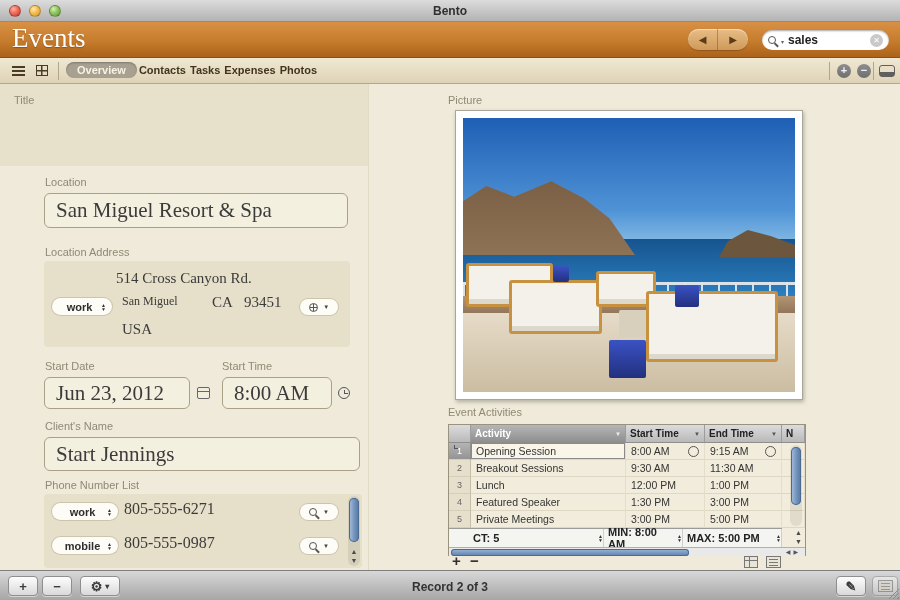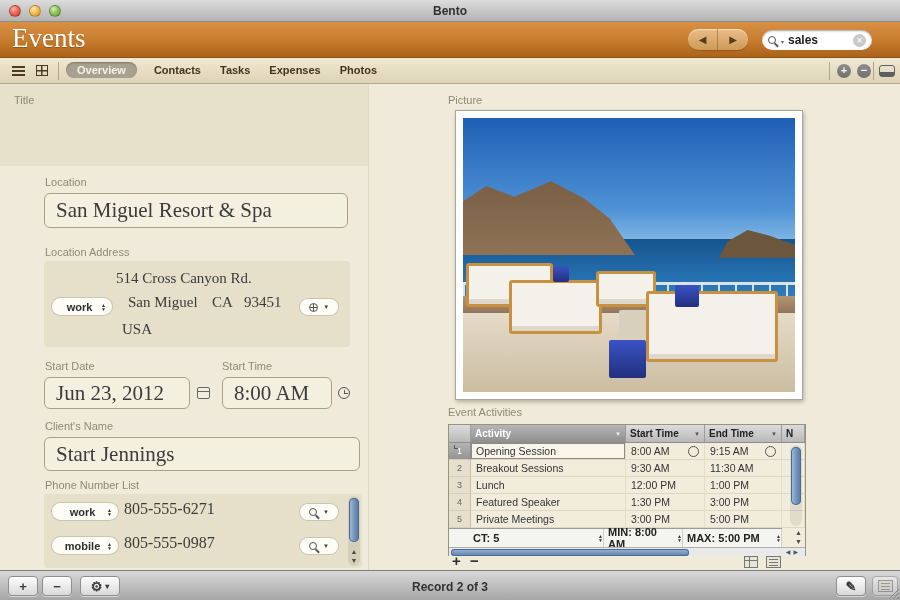--- a/index.html
+++ b/index.html
@@ -26,21 +26,21 @@
   .lib-title{ position:absolute; left:12px; top:1px; color:#fff;
     font-family:"Liberation Serif", serif; font-size:27px;
     text-shadow:0 1px 1px rgba(90,45,0,.45); }
   .navpill{ position:absolute; left:688px; top:7px; width:60px; height:21px;
     border-radius:11px; background:linear-gradient(#e8bd88,#cf9a58);
     box-shadow:inset 0 1px 1px rgba(255,255,255,.5), 0 1px 1px rgba(0,0,0,.2);
     display:flex; }
   .navpill .half{ width:50%; display:flex; align-items:center; justify-content:center;
     color:#5a3c16; font-size:10px; cursor:default; }
   .navpill .half:first-child{ border-right:1px solid rgba(120,80,30,.45); }
-  .search{ position:absolute; left:762px; top:8px; width:110px; height:20px;
+  .search{ position:absolute; left:762px; top:8px; width:127px; height:20px;
     background:#fff; border-radius:10px; box-shadow:inset 0 1px 2px rgba(0,0,0,.35);
     display:flex; align-items:center; padding:0 6px; }
   .icon-mag{ width:8px; height:8px; border:1.5px solid #555; border-radius:50%;
     position:relative; flex:none; }
   .icon-mag::after{ content:""; position:absolute; width:5px; height:1.5px;
     background:#555; transform:rotate(45deg); right:-4px; bottom:-2px; }
   .search .caret{ font-size:6px; color:#666; margin:2px 4px 0 5px; }
   .search .sval{ font-size:12px; font-weight:bold; color:#222; flex:1; }
   .search .clear{ width:13px; height:13px; border-radius:50%; background:#c9c9c9;
     color:#fff; font-size:8px; line-height:13px; text-align:center; flex:none; }
@@ -48,21 +48,21 @@
   
   .toolbar{ position:absolute; left:0; top:58px; width:900px; height:26px;
     background:linear-gradient(#f0e8d3,#ded3b6); border-bottom:1px solid #b3a88c; }
   .icon-list{ position:absolute; left:12px; top:8px; width:13px; height:10px;
     background:repeating-linear-gradient(#4a3b26 0 2px, transparent 2px 4px); }
   .icon-grid{ position:absolute; left:36px; top:7px; width:12px; height:11px;
     border:1.5px solid #4a3b26;
     background:linear-gradient(#4a3b26,#4a3b26) 50% 0/1.5px 100% no-repeat,
                linear-gradient(#4a3b26,#4a3b26) 0 50%/100% 1.5px no-repeat; }
   .tsep{ position:absolute; top:4px; width:1px; height:18px; background:#b2a688; }
-  .tabs{ position:absolute; left:66px; top:4px; display:flex; align-items:center; gap:15px; }
+  .tabs{ position:absolute; left:66px; top:4px; display:flex; align-items:center; }
   .tab{ font-size:11px; font-weight:bold; color:#42341f; padding:2px 2px; }
   .tab.selected{ background:#a8a090; color:#f7f2e4; border-radius:9px; padding:2px 11px;
     box-shadow:inset 0 1px 2px rgba(0,0,0,.25); }
   .circbtn{ position:absolute; top:6px; width:14px; height:14px; border-radius:50%;
     background:linear-gradient(#8e8e8e,#6f6f6f); color:#f4f4f4; font-size:11px;
     line-height:13px; text-align:center; font-weight:bold; }
   .icon-panel{ position:absolute; left:879px; top:7px; width:16px; height:12px;
     border:1.5px solid #5f5f5f; border-radius:3px;
     background:linear-gradient(#5f5f5f,#5f5f5f) 0 100%/100% 4px no-repeat; }
 
@@ -244,21 +244,21 @@
     <div class="lbl" style="left:45px; top:162px">Location Address</div>
     <div class="panel" style="left:44px; top:177px; width:306px; height:86px">
       <span class="serif" style="position:absolute; left:72px; top:9px; font-size:15px">514 Cross Canyon Rd.</span>
       <div class="pill" style="left:8px; top:37px; width:60px">
         <span class="ptext">work</span>
         <span class="stepper">
             <span>▲</span>
             <span>▼</span>
           </span>
       </div>
-      <span class="serif" style="position:absolute; left:84px; top:33px; font-size:15px">San Miguel</span>
+      <span class="serif" style="position:absolute; left:78px; top:33px; font-size:12px">San Miguel</span>
       <span class="serif" style="position:absolute; left:168px; top:33px; font-size:15px">CA</span>
       <span class="serif" style="position:absolute; left:200px; top:33px; font-size:15px">93451</span>
       <div class="iconpill" style="left:256px; top:38px">
         <span class="icon-globe"></span>
         <span class="caret">▼</span>
       </div>
       <span class="serif" style="position:absolute; left:78px; top:60px; font-size:15px">USA</span>
     </div>
 
     <div class="lbl" style="left:45px; top:276px">Start Date</div>

